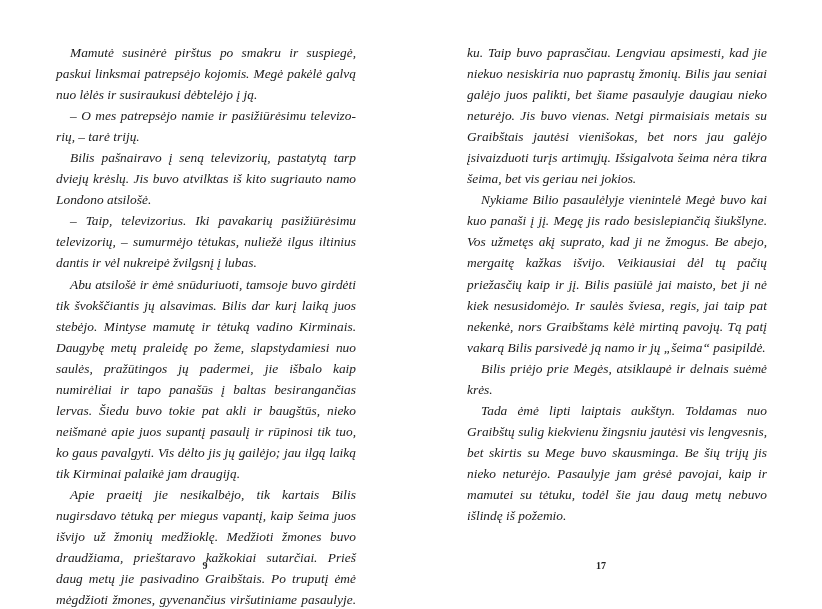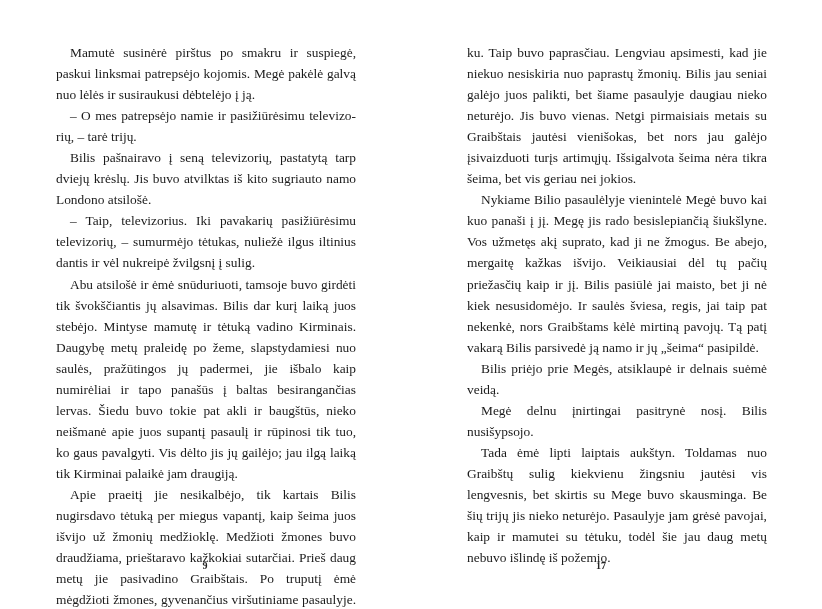--- a/index.html
+++ b/index.html
@@ -13,50 +13,49 @@
   .page.left { left: 0; width: 411px; }
   .page.right { left: 411px; width: 411px; }
   .text {
     position: absolute; top: 42px; width: 300px;
     font-family: "Liberation Serif", "DejaVu Serif", serif;
     font-size: 13.4px; line-height: 21.05px;
     text-align: justify; hyphens: manual;
   }
   .page.left .text { left: 56px; }
   .page.right .text { left: 56px; }
-  .text p { margin: 0; text-indent: 14px; }
+  .text p { margin: 0; text-indent: 14px; font-style: italic; }
   .text p.noindent { text-indent: 0; }
   .pnum {
     position: absolute; top: 560px; width: 40px; text-align: center;
     font-family: "Liberation Serif", "DejaVu Serif", serif;
     font-size: 10px; font-weight: bold; color: #222;
   }
   .page.left .pnum { left: 185px; }
   .page.right .pnum { left: 170px; }
 </style>
 </head>
 <body>
 
 <div class="spread">
   <div class="page left">
     <div class="text">
       <p><span>Mamutė susinėrė pirštus po smakru ir suspiegė, paskui</span> <span>linksmai patrepsėjo kojomis. Megė pakėlė galvą nuo lėlės</span> <span>ir susiraukusi dėbtelėjo į ją.</span></p>
       <p><span>– O mes patrepsėjo namie ir pasižiūrėsimu televizo­</span><span>rių, – tarė trijų.</span></p>
       <p><span>Bilis pašnairavo į seną televizorių, pastatytą tarp dviejų</span> <span>krėslų. Jis buvo atvilktas iš kito sugriauto namo Londono</span> <span>atsilošė.</span></p>
-      <p><span>– Taip, televizorius. Iki pavakarių pasižiūrėsimu televi­</span><span>zorių, – sumurmėjo tėtukas, nuliežė ilgus iltinius dantis ir</span> <span>vėl nukreipė žvilgsnį į sulig.</span></p>
+      <p><span>– Taip, televizorius. Iki pavakarių pasižiūrėsimu televi­</span><span>zorių, – sumurmėjo tėtukas, nuliežė ilgus iltinius dantis ir</span> <span>vėl nukreipė žvilgsnį į lubas.</span></p>
       <p><span>Abu atsilošė ir ėmė snūduriuoti, tamsoje buvo girdėti</span> <span>tik švokščiantis jų alsavimas. Bilis dar kurį laiką juos ste­</span><span>bėjo. Mintyse mamutę ir tėtuką vadino Kirminais. Dau­</span><span>gybę metų praleidę po žeme, slapstydamiesi nuo saulės,</span> <span>pražūtingos jų padermei, jie išbalo kaip numirėliai ir tapo</span> <span>panašūs į baltas besirangančias lervas. Šiedu buvo tokie</span> <span>pat akli ir baugštūs, nieko neišmanė apie juos supantį pa­</span><span>saulį ir rūpinosi tik tuo, ko gaus pavalgyti. Vis dėlto jis jų</span> <span>gailėjo; jau ilgą laiką tik Kirminai palaikė jam draugiją.</span></p>
       <p><span>Apie praeitį jie nesikalbėjo, tik kartais Bilis nugirsdavo</span> <span>tėtuką per miegus vapantį, kaip šeima juos išvijo už žmo­</span><span>nių medžioklę. Medžioti žmones buvo draudžiama, prieš­</span><span>taravo kažkokiai sutarčiai. Prieš daug metų jie pasivadino</span> <span>Graibštais. Po truputį ėmė mėgdžioti žmones, gyvenančius</span> <span>viršutiniame pasaulyje. Dėl to ir įsigijo televizorių bei krės­</span></p>
     </div>
     <div class="pnum">9</div>
   </div>
 
   <div class="page right">
     <div class="text">
       <p class="noindent"><span>ku. Taip buvo paprasčiau. Lengviau apsimesti, kad jie nie­</span><span>kuo nesiskiria nuo paprastų žmonių. Bilis jau seniai galėjo</span> <span>juos palikti, bet šiame pasaulyje daugiau nieko neturėjo. Jis</span> <span>buvo vienas. Netgi pirmaisiais metais su Graibštais jautėsi</span> <span>vienišokas, bet nors jau galėjo įsivaizduoti turįs artimųjų.</span> <span>Išsigalvota šeima nėra tikra šeima, bet vis geriau nei jokios.</span></p>
       <p><span>Nykiame Bilio pasaulėlyje vienintelė Megė buvo kai</span> <span>kuo panaši į jį. Megę jis rado besislepiančią šiukšlyne. Vos</span> <span>užmetęs akį suprato, kad ji ne žmogus. Be abejo, mergaitę</span> <span>kažkas išvijo. Veikiausiai dėl tų pačių priežasčių kaip ir jį.</span> <span>Bilis pasiūlė jai maisto, bet ji nė kiek nesusidomėjo. Ir sau­</span><span>lės šviesa, regis, jai taip pat nekenkė, nors Graibštams kėlė</span> <span>mirtiną pavojų. Tą patį vakarą Bilis parsivedė ją namo ir jų</span> <span>„šeima“ pasipildė.</span></p>
-      <p><span>Bilis priėjo prie Megės, atsiklaupė ir delnais suėmė</span> <span>veidą.</span></p>
-      <p><span>Megė delnu įnirtingai pasitrynė nosį. Bilis nusišypsojo.</span></p>
+      <p><span>Bilis priėjo prie Megės, atsiklaupė ir delnais suėmė</span> <span>krės.</span></p>
       <p><span>Tada ėmė lipti laiptais aukštyn. Toldamas nuo Graibštų</span> <span>sulig kiekvienu žingsniu jautėsi vis lengvesnis, bet skirtis</span> <span>su Mege buvo skausminga. Be šių trijų jis nieko neturėjo.</span> <span>Pasaulyje jam grėsė pavojai, kaip ir mamutei su tėtuku,</span> <span>todėl šie jau daug metų nebuvo išlindę iš požemio.</span></p>
 
     </div>
     <div class="pnum">17</div>
   </div>
 </div>
 
 </body></html>

